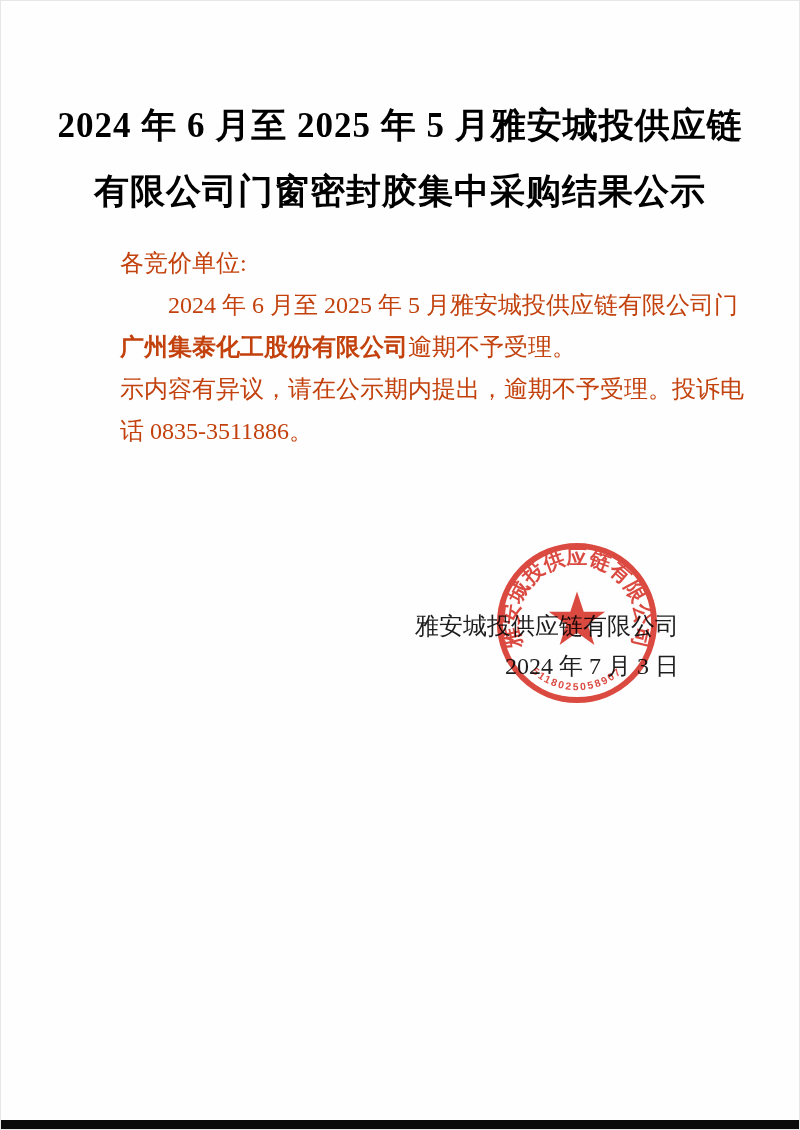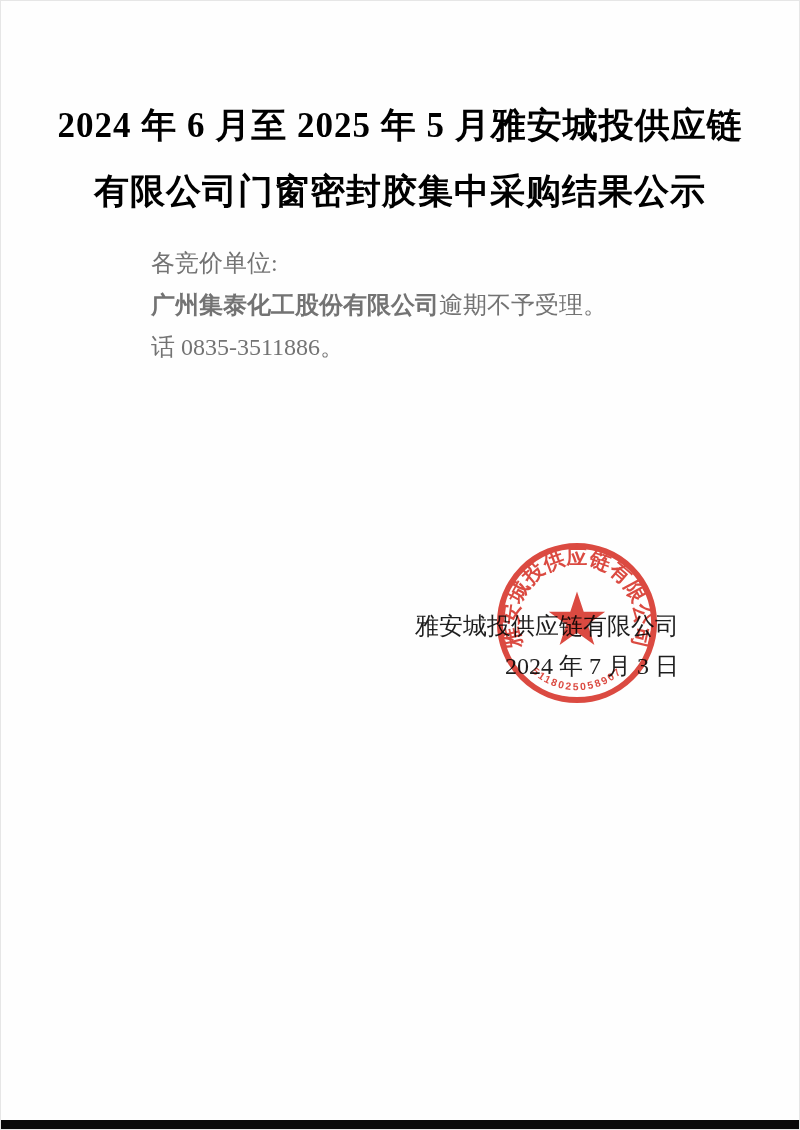--- a/index.html
+++ b/index.html
@@ -34,22 +34,21 @@
     line-height: 66px;
     white-space: nowrap;
   }
   .doc-body {
     position: absolute;
     top: 241px;
     left: 119px;
     width: 572px;
     font-size: 24px;
     line-height: 42px;
-    color: #737373;
-    margin-left: 31px;
+    color: #c2410c;
   }
   .body-line {
     white-space: nowrap;
   }
   .indent {
     padding-left: 48px;
   }
   .bold-company {
     font-weight: bold;
     font-family: Liberation Serif, serif;
@@ -108,21 +107,23 @@
 
 <div class="page">
 
   <div class="doc-title">
     <div class="title-line">2024 年 6 月至 2025 年 5 月雅安城投供应链</div>
     <div class="title-line">有限公司门窗密封胶集中采购结果公示</div>
   </div>
 
   <div class="doc-body">
     <div class="body-line">各竞价单位:</div>
+    <div class="body-line indent">2024 年 6 月至 2025 年 5 月雅安城投供应链有限公司门</div>
     <div class="body-line"><span class="bold-company">广州集泰化工股份有限公司</span><span>逾期不予受理。</span></div>
+    <div class="body-line">示内容有异议，请在公示期内提出，逾期不予受理。投诉电</div>
     <div class="body-line">话 0835-3511886。</div>
   </div>
 
   <div class="signature">
     <div class="sig-line">雅安城投供应链有限公司</div>
     <div class="sig-line">2024 年 7 月 3 日</div>
   </div>
 
   <div class="stamp">
     <svg viewBox="0 0 170 170">

